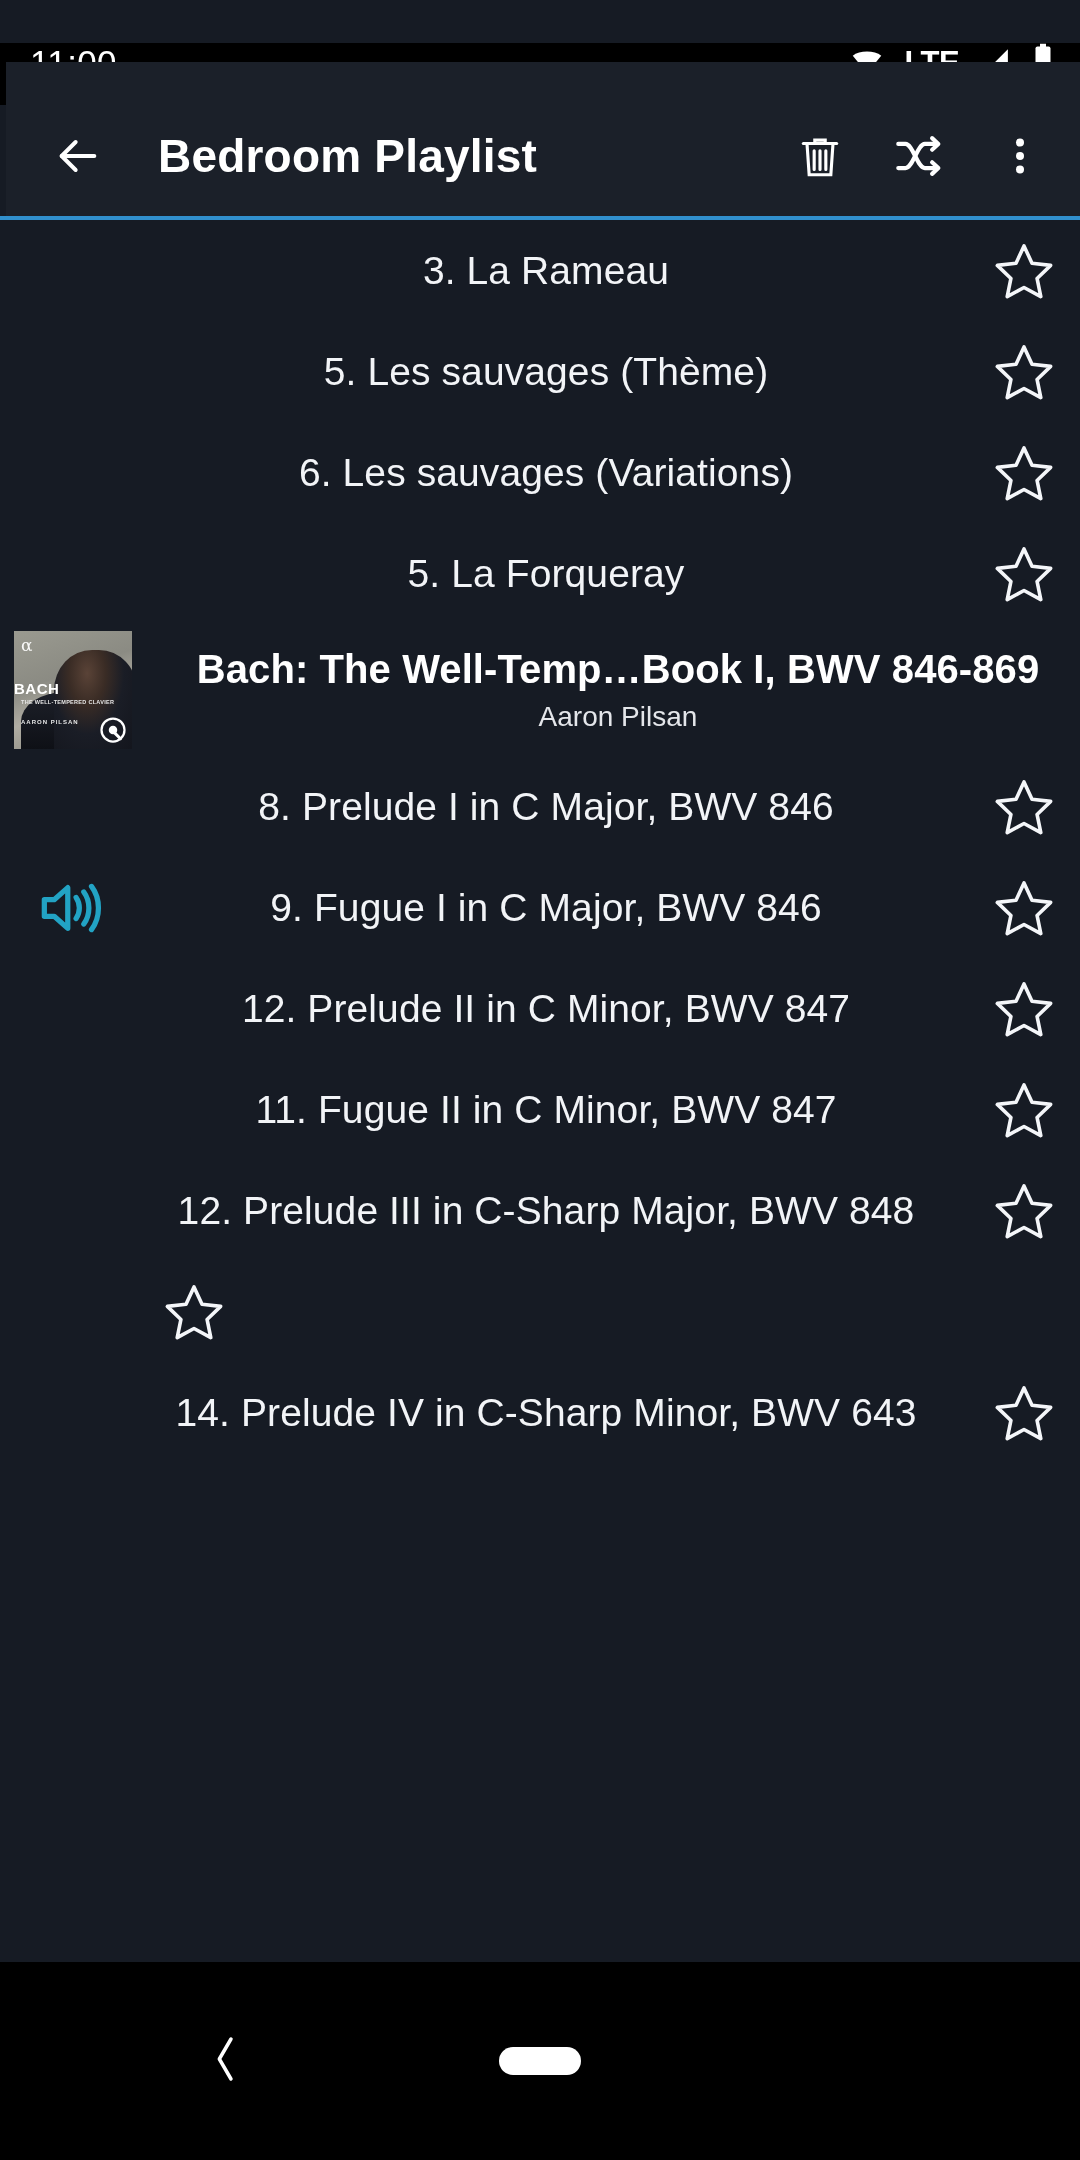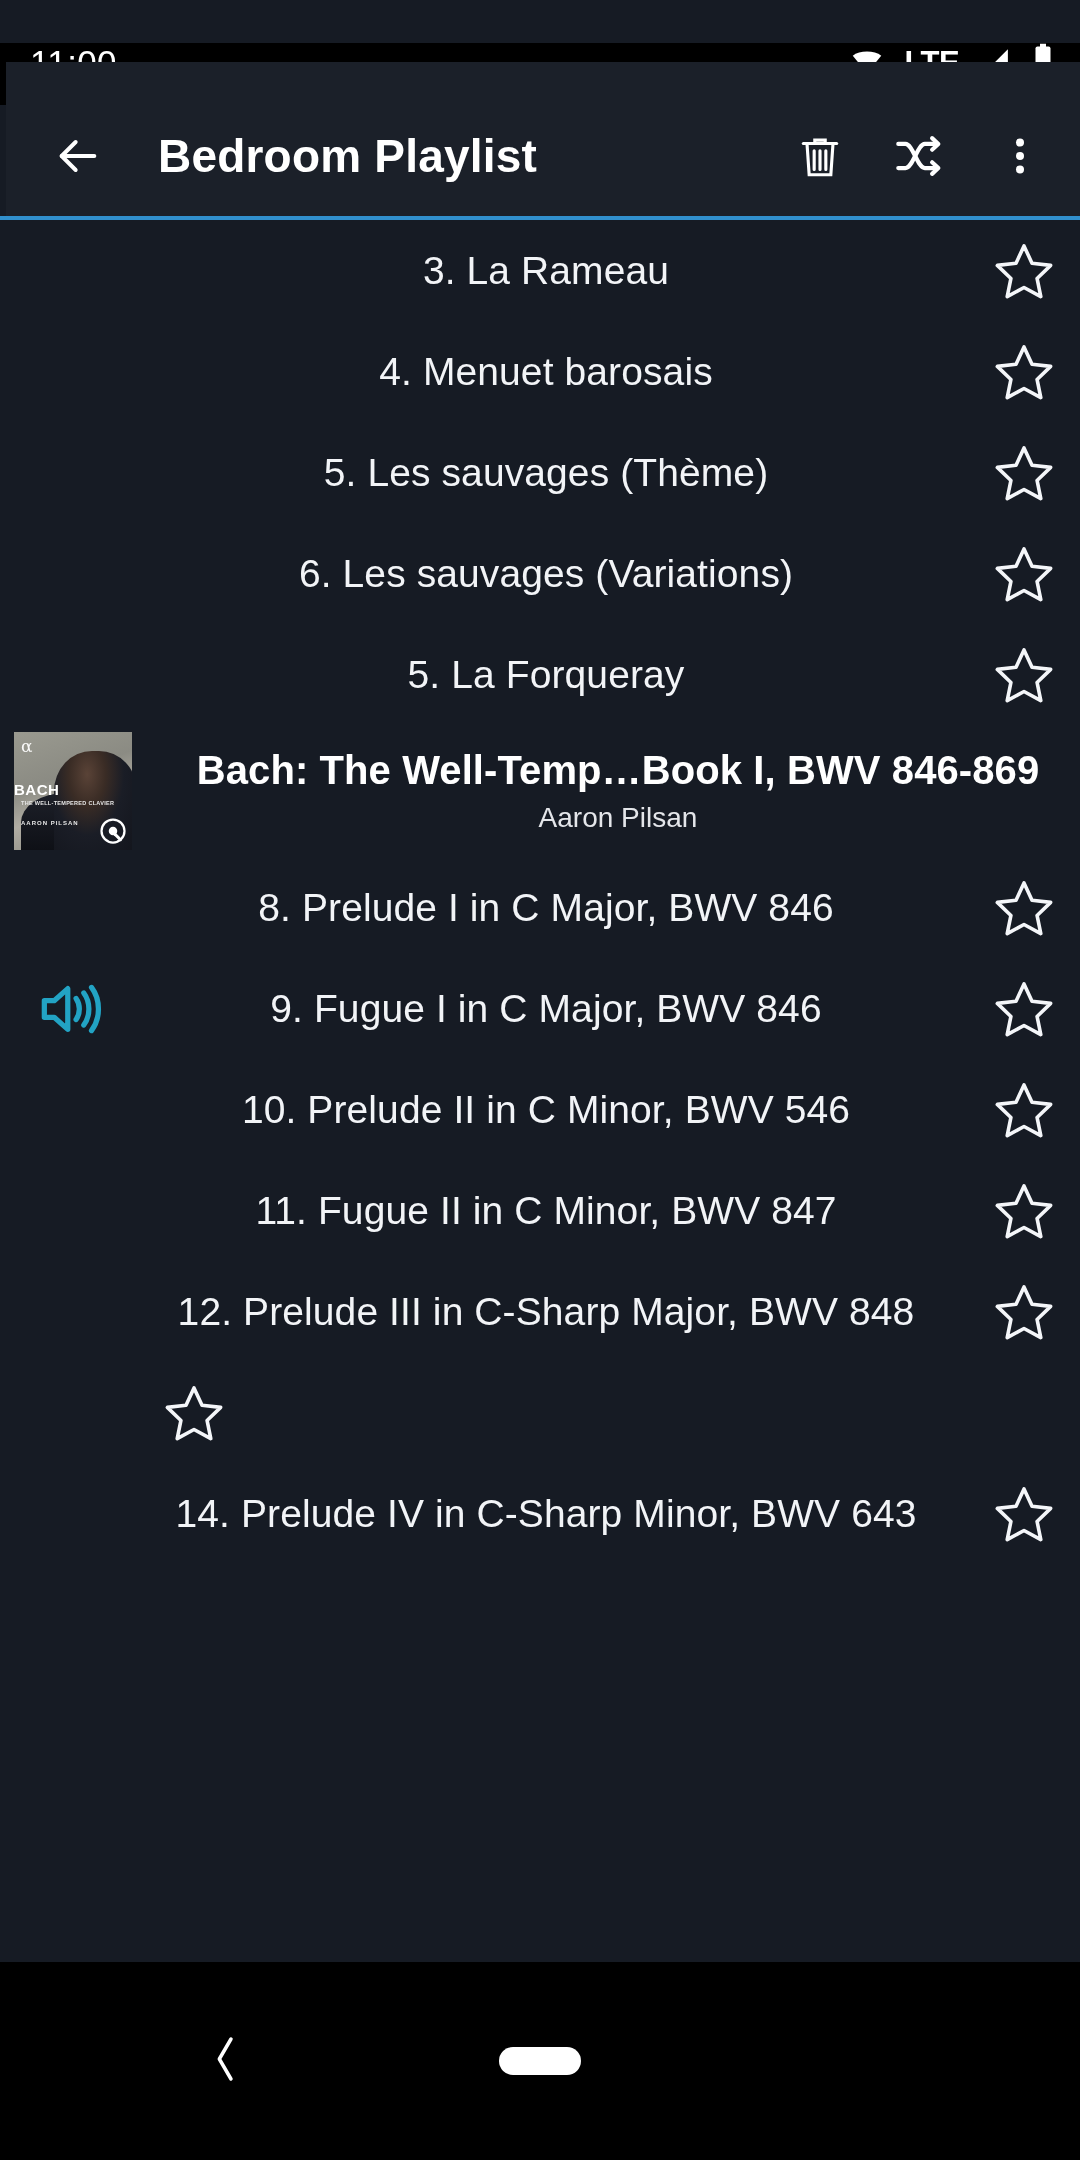--- a/index.html
+++ b/index.html
@@ -187,29 +187,20 @@
     <div class="track-row">
       <div class="track-icon-slot"></div>
       <div class="track-title">3. La Rameau</div>
       <div class="star-slot">
         <svg width="64" height="64" viewBox="0 0 24 24" fill="none" stroke="#f4f6f9" stroke-width="1.35" stroke-linejoin="round">
           <path d="M12 2.6 L15 9.1 L22 9.9 L16.9 14.8 L18.3 21.6 L12 18.2 L5.7 21.6 L7.1 14.8 L2 9.9 L9 9.1 Z"></path>
         </svg>
       </div>
     </div>
 
-    <div class="track-row">
-      <div class="track-icon-slot"></div>
-      <div class="track-title">4. Menuet barosais</div>
-      <div class="star-slot">
-        <svg width="64" height="64" viewBox="0 0 24 24" fill="none" stroke="#f4f6f9" stroke-width="1.35" stroke-linejoin="round">
-          <path d="M12 2.6 L15 9.1 L22 9.9 L16.9 14.8 L18.3 21.6 L12 18.2 L5.7 21.6 L7.1 14.8 L2 9.9 L9 9.1 Z"></path>
-        </svg>
-      </div>
-    </div>
 
     <div class="track-row">
       <div class="track-icon-slot"></div>
       <div class="track-title">5. Les sauvages (Thème)</div>
       <div class="star-slot">
         <svg width="64" height="64" viewBox="0 0 24 24" fill="none" stroke="#f4f6f9" stroke-width="1.35" stroke-linejoin="round">
           <path d="M12 2.6 L15 9.1 L22 9.9 L16.9 14.8 L18.3 21.6 L12 18.2 L5.7 21.6 L7.1 14.8 L2 9.9 L9 9.1 Z"></path>
         </svg>
       </div>
     </div>
@@ -276,21 +267,21 @@
       <div class="track-title">9. Fugue I in C Major, BWV 846</div>
       <div class="star-slot">
         <svg width="64" height="64" viewBox="0 0 24 24" fill="none" stroke="#f4f6f9" stroke-width="1.35" stroke-linejoin="round">
           <path d="M12 2.6 L15 9.1 L22 9.9 L16.9 14.8 L18.3 21.6 L12 18.2 L5.7 21.6 L7.1 14.8 L2 9.9 L9 9.1 Z"></path>
         </svg>
       </div>
     </div>
 
     <div class="track-row">
       <div class="track-icon-slot"></div>
-      <div class="track-title">10. Prelude II in C Minor, BWV 546</div>
+      <div class="track-title">12. Prelude II in C Minor, BWV 847</div>
       <div class="star-slot">
         <svg width="64" height="64" viewBox="0 0 24 24" fill="none" stroke="#f4f6f9" stroke-width="1.35" stroke-linejoin="round">
           <path d="M12 2.6 L15 9.1 L22 9.9 L16.9 14.8 L18.3 21.6 L12 18.2 L5.7 21.6 L7.1 14.8 L2 9.9 L9 9.1 Z"></path>
         </svg>
       </div>
     </div>
 
     <div class="track-row">
       <div class="track-icon-slot"></div>
       <div class="track-title">11. Fugue II in C Minor, BWV 847</div>

